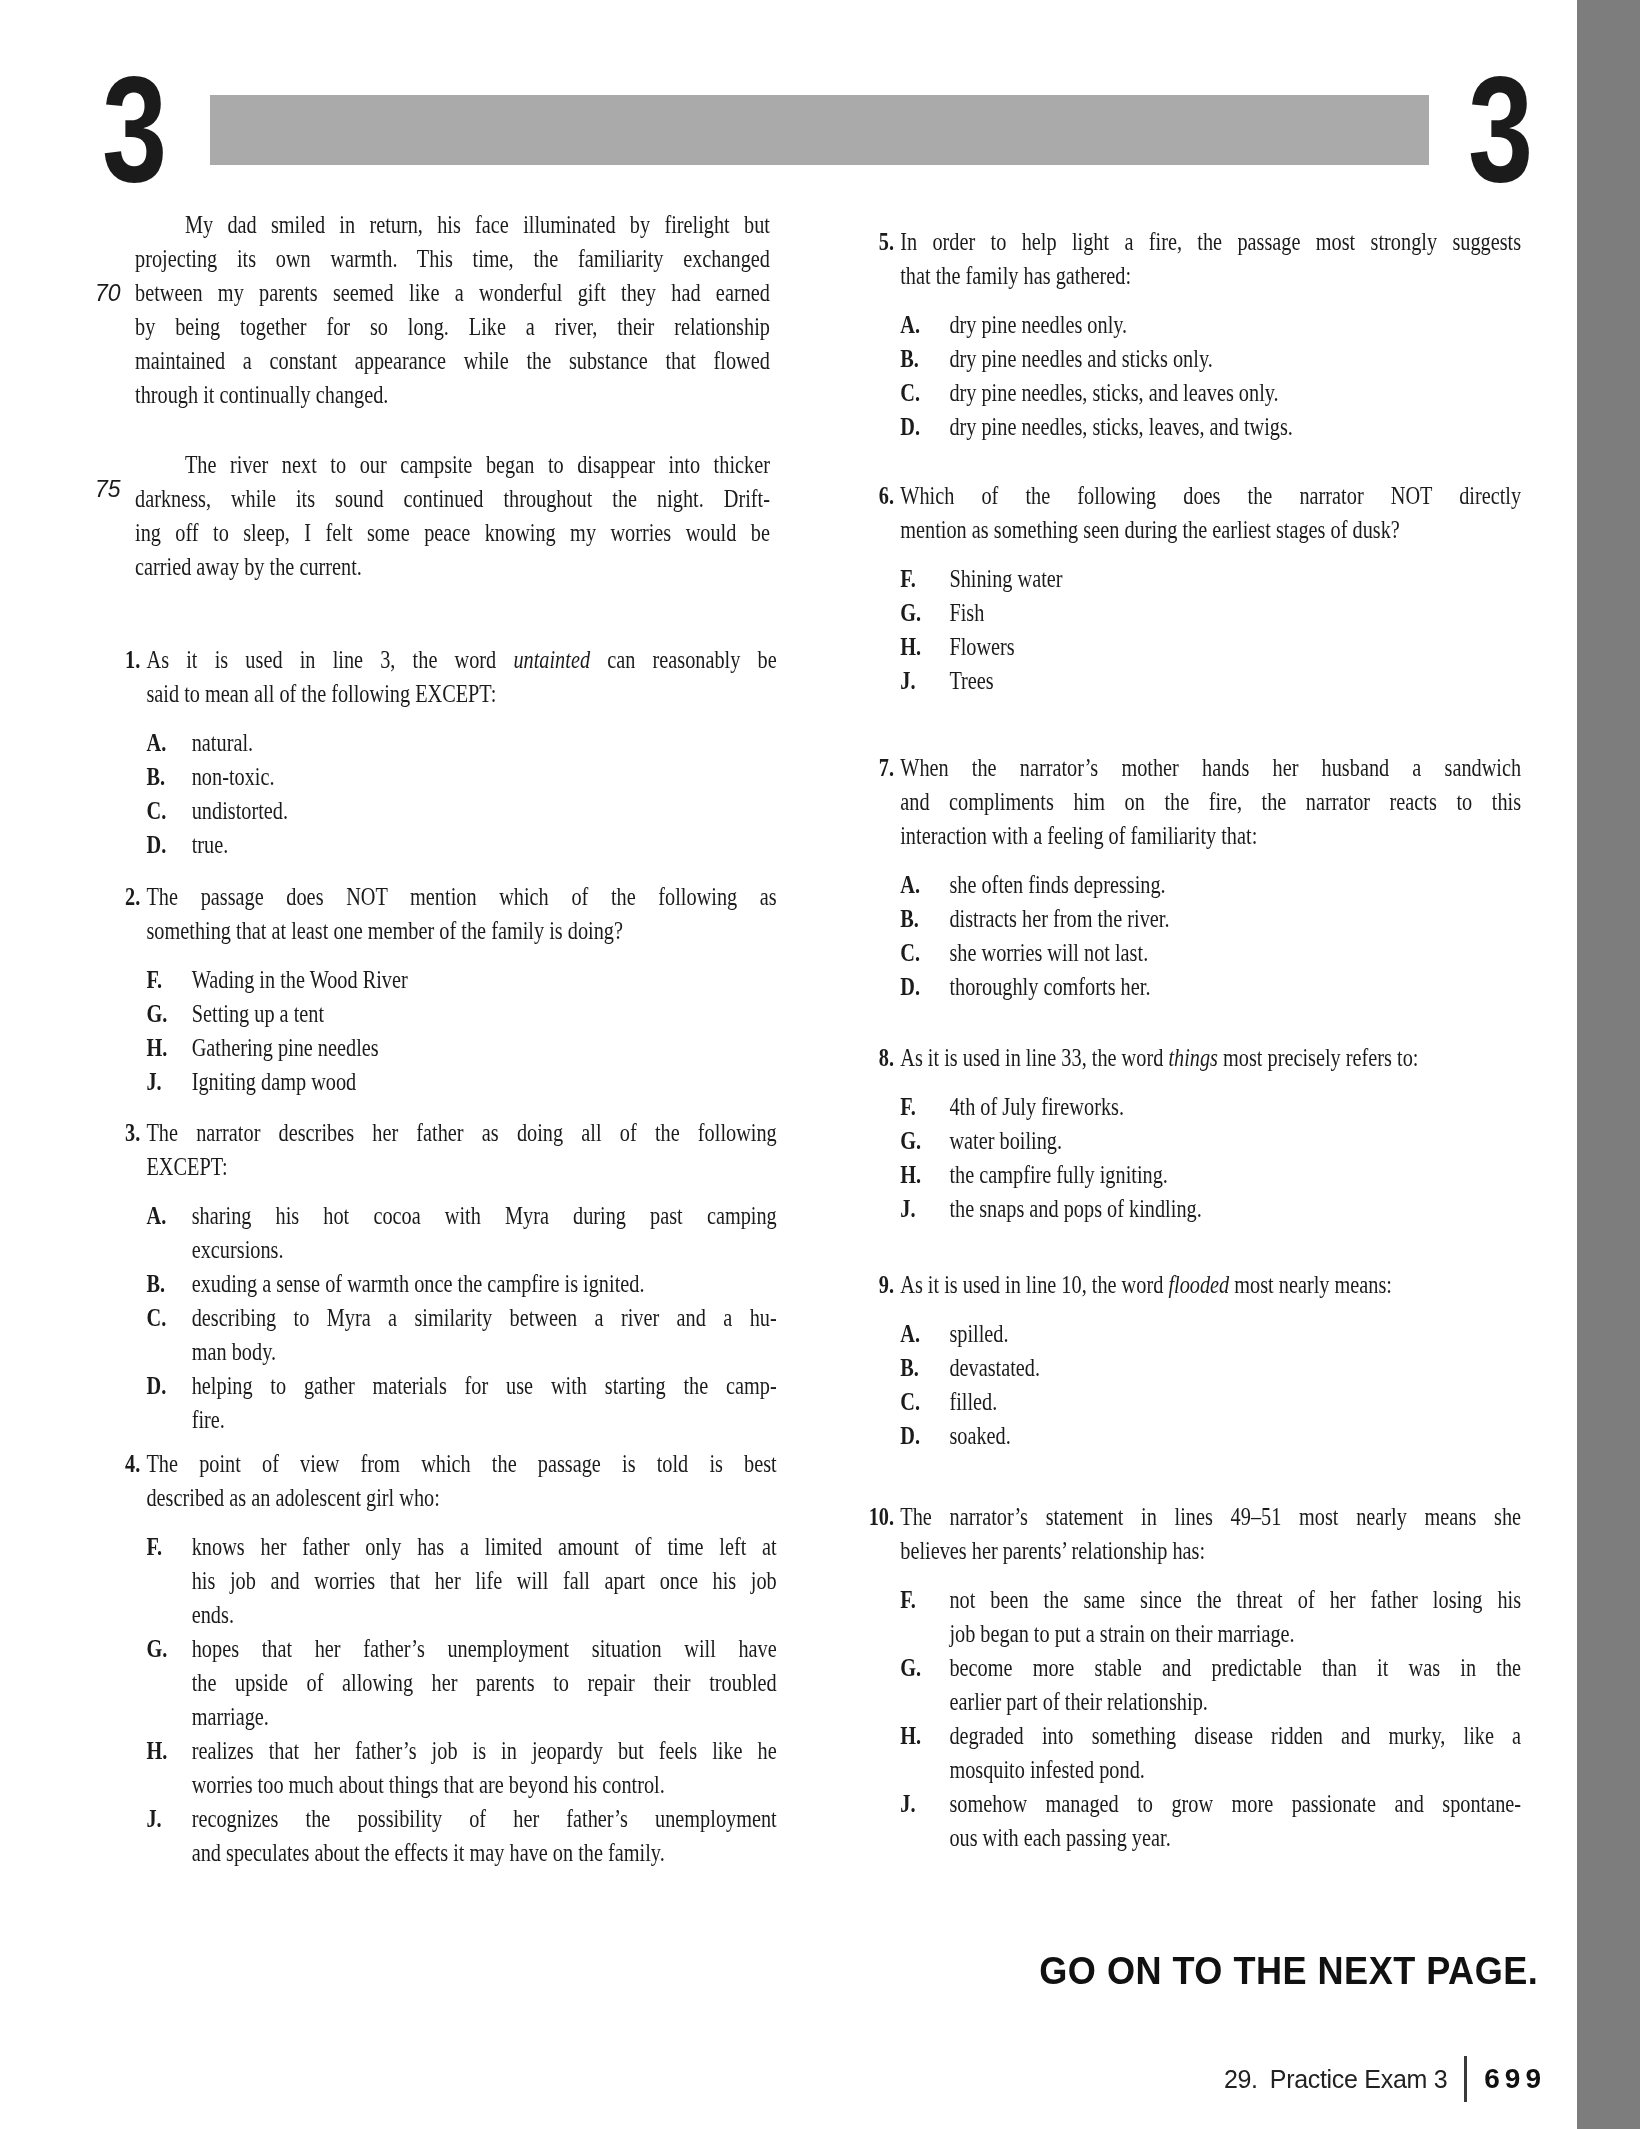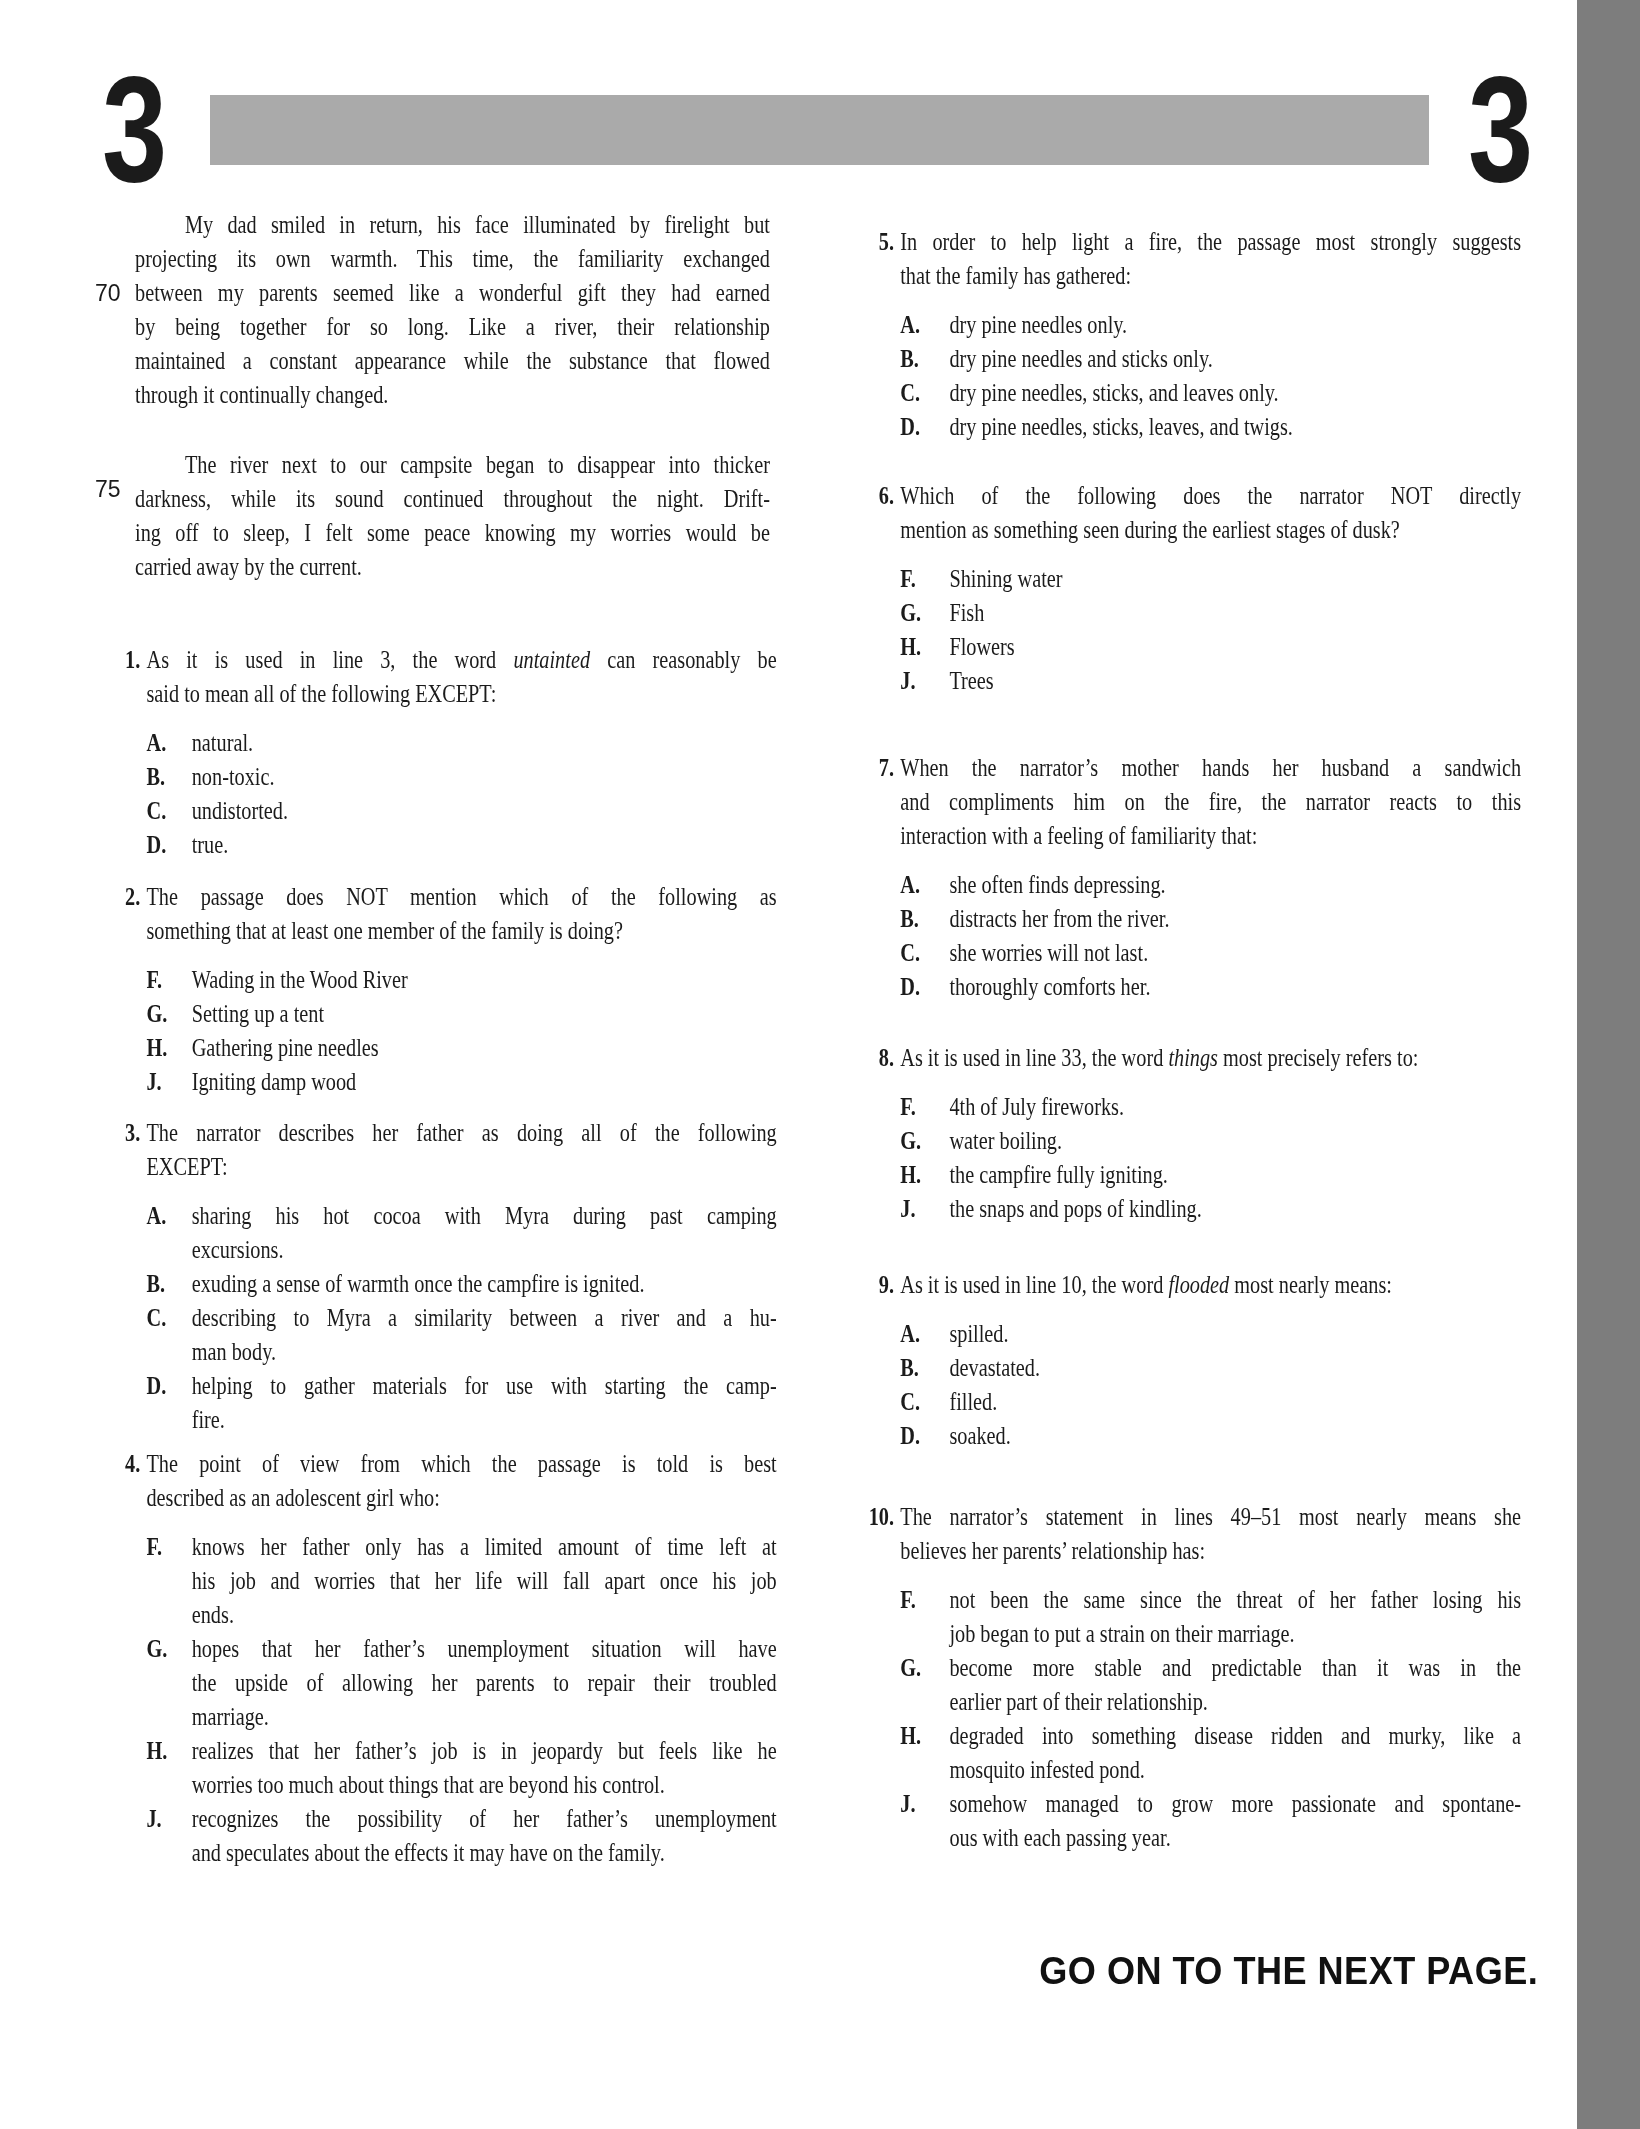--- a/index.html
+++ b/index.html
@@ -25,21 +25,21 @@
     position:absolute; left:135px; top:208px; width:814px;
     transform:scaleX(0.78); transform-origin:0 0;
     font-size:26px; line-height:34px;
   }
   .para + .para { margin-top:36px; }
   .tline { text-align:justify; text-align-last:justify; text-justify:inter-word; white-space:nowrap; }
   .tline.last { text-align-last:left; }
   .tline.indent { text-indent:64px; }
   .lineno {
     position:absolute; left:95px; width:40px;
-    font-family:"Liberation Sans", sans-serif; font-size:23px; line-height:34px;
+    font-family:"Liberation Sans", sans-serif; font-size:23px; line-height:34px;font-style:italic;
   }
 
   
   .question {
     position:absolute; transform:scaleX(0.78); transform-origin:0 0;
     font-size:26px; line-height:34px;
   }
   .q-left  { left:95px;  width:874px; }
   .q-right { left:855px; width:854px; }
   .qnum { position:absolute; left:0; top:0; width:58px; text-align:right; font-weight:bold; }
@@ -441,14 +441,20 @@
               <div class="tline">somehow managed to grow more passionate and spontane-</div>
               <div class="tline last">ous with each passing year.</div>
             </div>
           </div>
         </div>
       </div>
     </div>
 
   <div class="goon">GO ON TO THE NEXT PAGE.</div>
 
+  <div class="pageref">
+    <span class="refnum">29.</span>
+    <span class="reftitle">Practice Exam 3</span>
+    <span class="vline"></span>
+    <span class="pnum">699</span>
+  </div>
 
 </div>
 
 </body></html>

